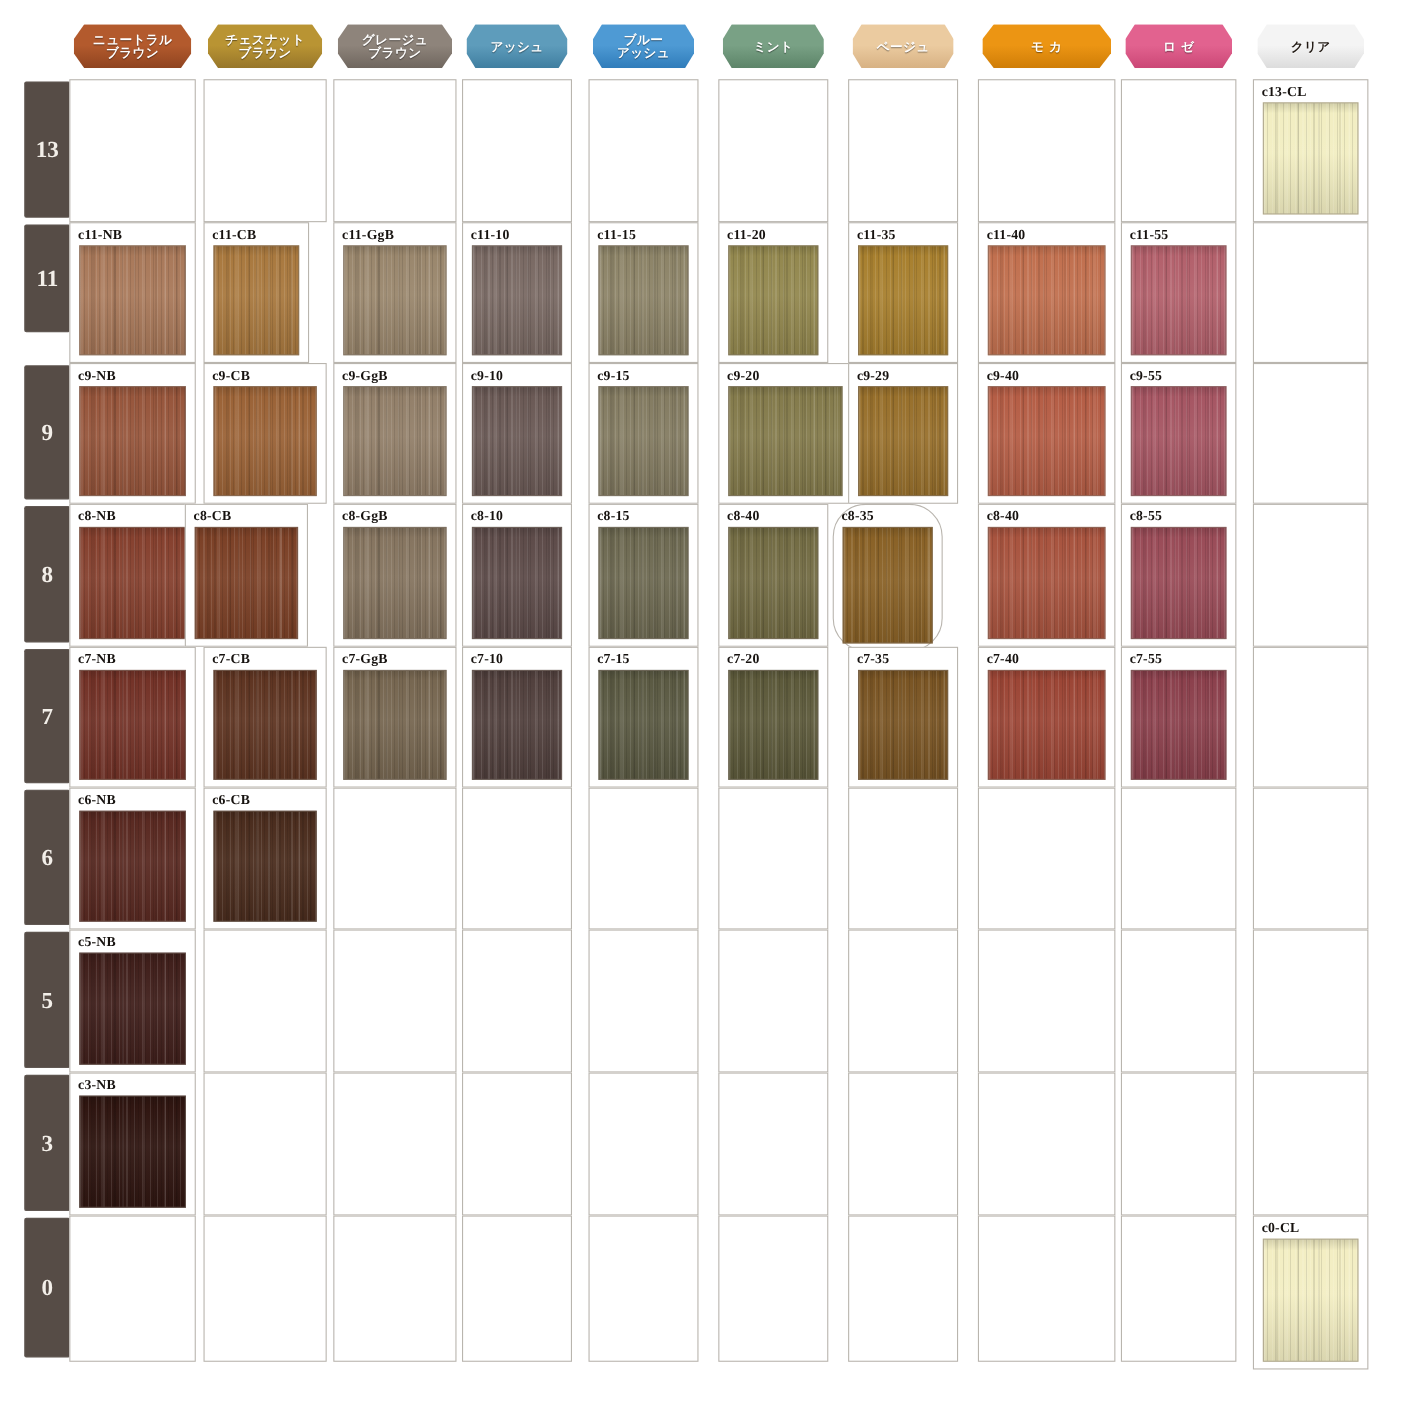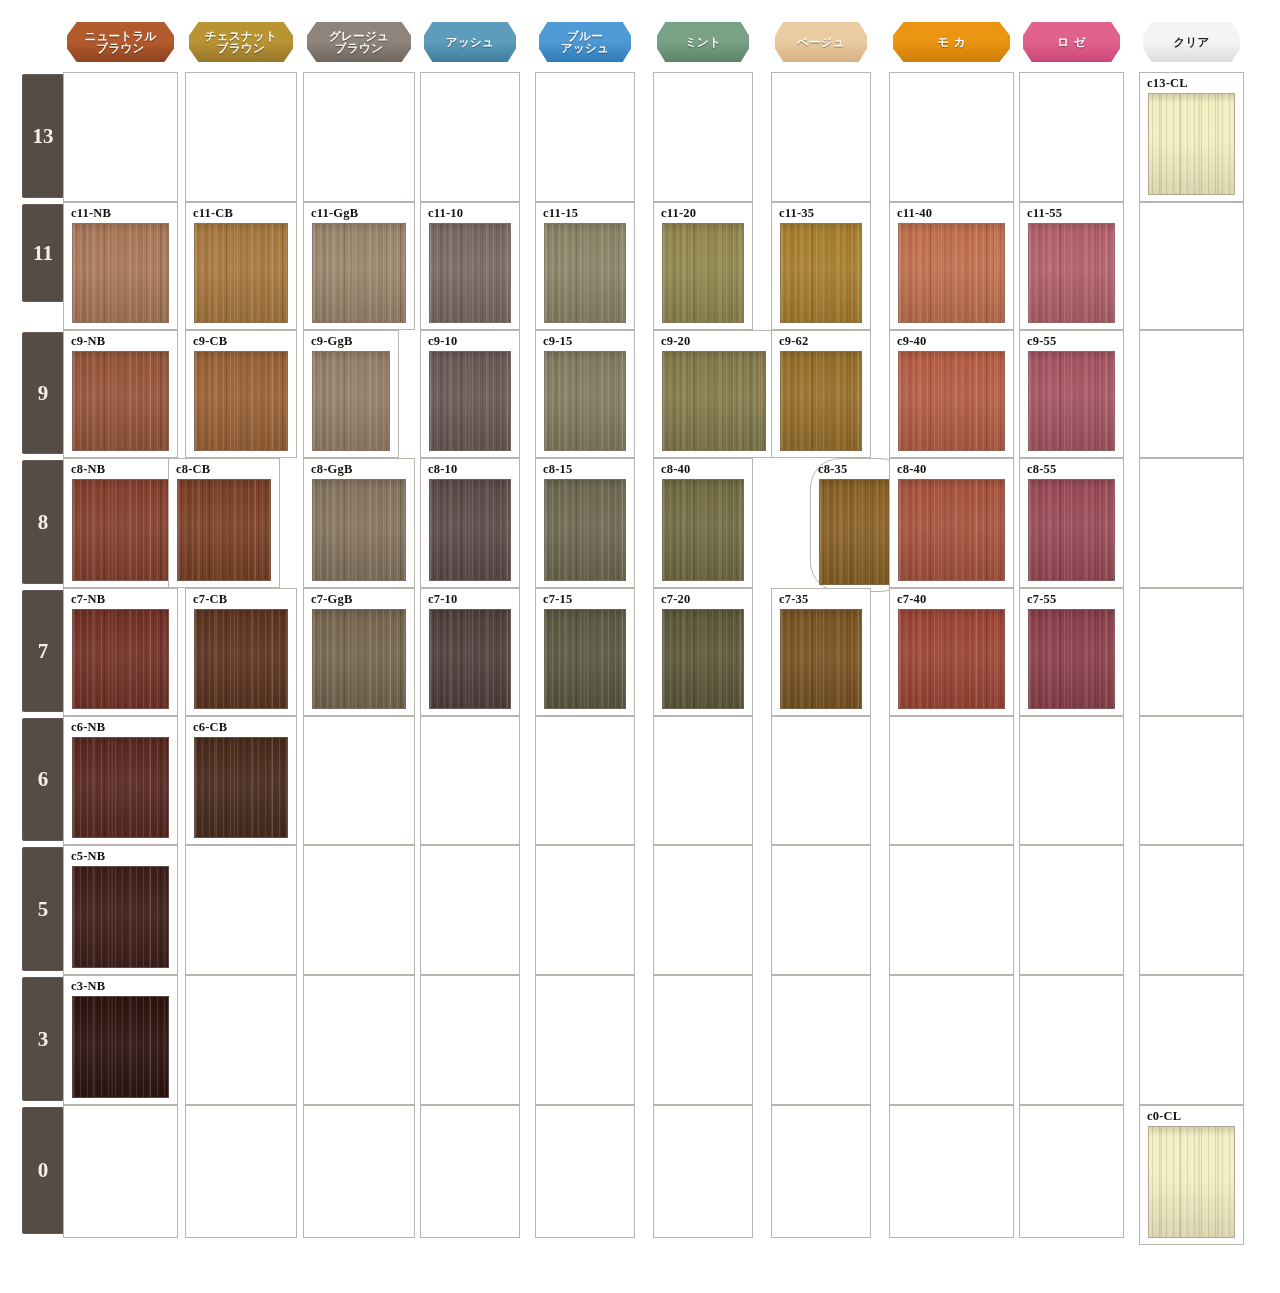--- a/index.html
+++ b/index.html
@@ -137,21 +137,21 @@
       <div class="cell" style="left: 889px; top: 4px; width: 125px; height: 130px;"></div>
       <div class="cell" style="left: 1019px; top: 4px; width: 105px; height: 130px;"></div>
       <div class="cell" style="left: 1139px; top: 4px; width: 105px; height: 130px;">
         <div class="code">c13-CL</div>
         <div class="sw" style="background: rgb(242, 238, 194);"></div>
       </div>
       <div class="cell" style="left: 63px; top: 134px; width: 115px; height: 128px;">
         <div class="code">c11-NB</div>
         <div class="sw" style="background: rgb(169, 121, 90);"></div>
       </div>
-      <div class="cell" style="left: 185px; top: 134px; width: 112px; height: 128px;">
+      <div class="cell" style="left: 185px; top: 134px; width: 96px; height: 128px;">
         <div class="code">c11-CB</div>
         <div class="sw" style="background: rgb(169, 121, 63);"></div>
       </div>
       <div class="cell" style="left: 303px; top: 134px; width: 112px; height: 128px;">
         <div class="code">c11-GgB</div>
         <div class="sw" style="background: rgb(154, 135, 109);"></div>
       </div>
       <div class="cell" style="left: 420px; top: 134px; width: 100px; height: 128px;">
         <div class="code">c11-10</div>
         <div class="sw" style="background: rgb(122, 106, 100);"></div>
@@ -178,38 +178,38 @@
       </div>
       <div class="cell" style="left: 1139px; top: 134px; width: 105px; height: 128px;"></div>
       <div class="cell" style="left: 63px; top: 262px; width: 115px; height: 128px;">
         <div class="code">c9-NB</div>
         <div class="sw" style="background: rgb(151, 86, 60);"></div>
       </div>
       <div class="cell" style="left: 185px; top: 262px; width: 112px; height: 128px;">
         <div class="code">c9-CB</div>
         <div class="sw" style="background: rgb(155, 99, 55);"></div>
       </div>
-      <div class="cell" style="left: 303px; top: 262px; width: 96px; height: 128px;">
+      <div class="cell" style="left: 303px; top: 262px; width: 112px; height: 128px;">
         <div class="code">c9-GgB</div>
         <div class="sw" style="background: rgb(147, 128, 106);"></div>
       </div>
       <div class="cell" style="left: 420px; top: 262px; width: 100px; height: 128px; text-align: right;">
         <div class="code">c9-10</div>
         <div class="sw" style="background: rgb(107, 90, 86);"></div>
       </div>
       <div class="cell" style="left: 535px; top: 262px; width: 100px; height: 128px;">
         <div class="code">c9-15</div>
         <div class="sw" style="background: rgb(132, 124, 98);"></div>
       </div>
       <div class="cell" style="left: 653px; top: 262px; width: 122px; height: 128px;">
         <div class="code">c9-20</div>
         <div class="sw" style="background: rgb(132, 123, 76);"></div>
       </div>
       <div class="cell" style="left: 771px; top: 262px; width: 100px; height: 128px;">
-        <div class="code">c9-62</div>
+        <div class="code">c9-29</div>
         <div class="sw" style="background: rgb(152, 112, 44);"></div>
       </div>
       <div class="cell" style="left: 889px; top: 262px; width: 125px; height: 128px;">
         <div class="code">c9-40</div>
         <div class="sw" style="background: rgb(181, 94, 70);"></div>
       </div>
       <div class="cell" style="left: 1019px; top: 262px; width: 105px; height: 128px;">
         <div class="code">c9-55</div>
         <div class="sw" style="background: rgb(166, 86, 99);"></div>
       </div>
@@ -231,21 +231,21 @@
         <div class="sw" style="background: rgb(94, 76, 74);"></div>
       </div>
       <div class="cell" style="left: 535px; top: 390px; width: 100px; height: 130px;">
         <div class="code">c8-15</div>
         <div class="sw" style="background: rgb(110, 106, 82);"></div>
       </div>
       <div class="cell" style="left: 653px; top: 390px; width: 100px; height: 130px;">
         <div class="code">c8-40</div>
         <div class="sw" style="background: rgb(115, 108, 68);"></div>
       </div>
-      <div class="cell" style="left: 810px; top: 390px; width: 100px; height: 134px; border-radius: 30px;">
+      <div class="cell" style="left: 757px; top: 390px; width: 100px; height: 134px; border-radius: 30px;">
         <div class="code">c8-35</div>
         <div class="sw" style="background: rgb(138, 98, 39);"></div>
       </div>
       <div class="cell" style="left: 889px; top: 390px; width: 125px; height: 130px;">
         <div class="code">c8-40</div>
         <div class="sw" style="background: rgb(168, 84, 63);"></div>
       </div>
       <div class="cell" style="left: 1019px; top: 390px; width: 105px; height: 130px;">
         <div class="code">c8-55</div>
         <div class="sw" style="background: rgb(154, 76, 88);"></div>

